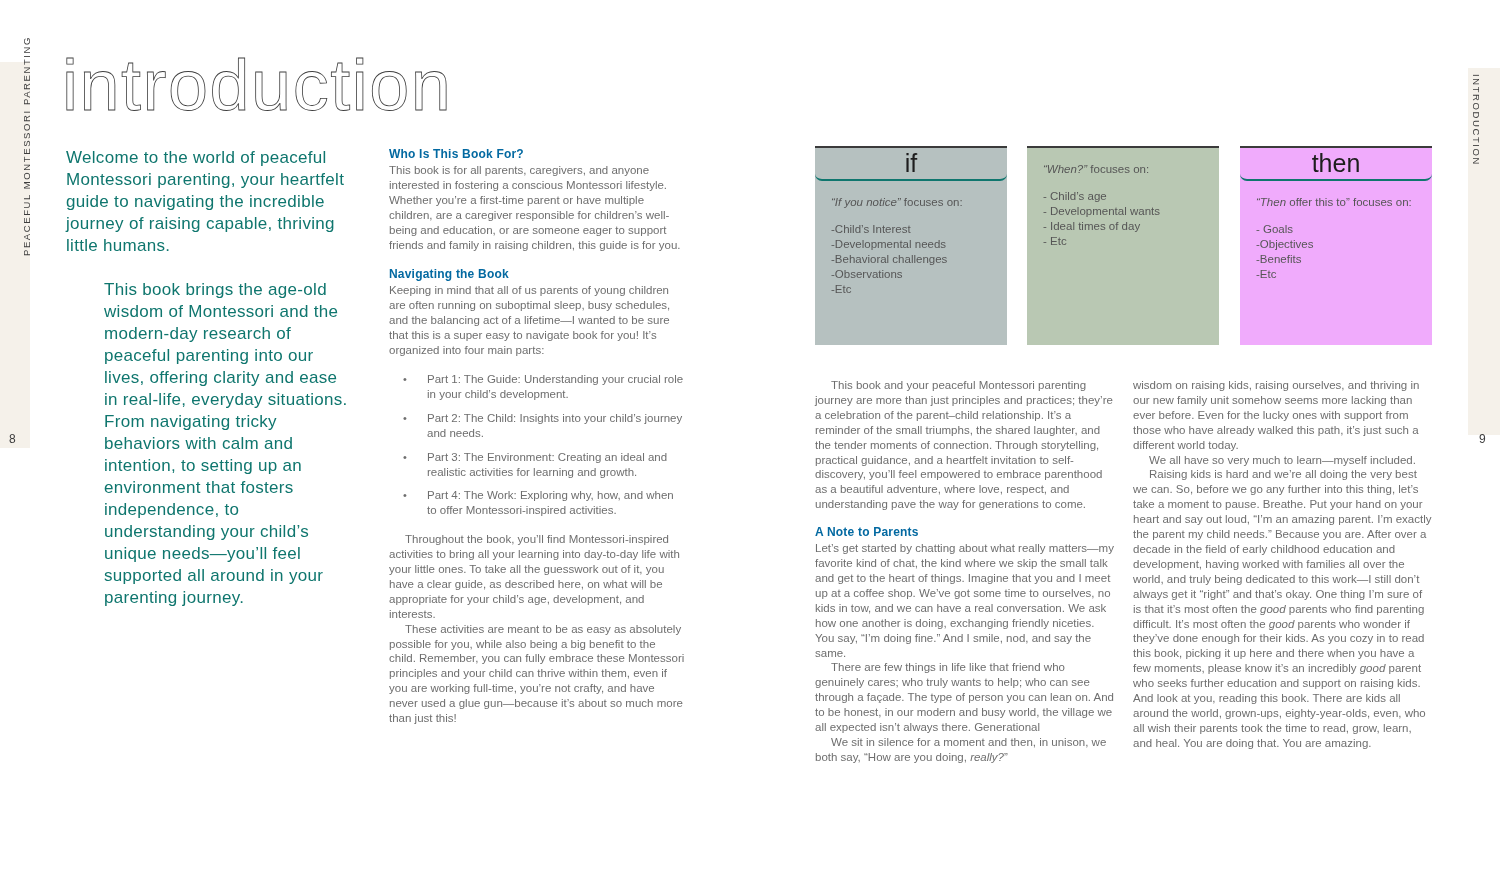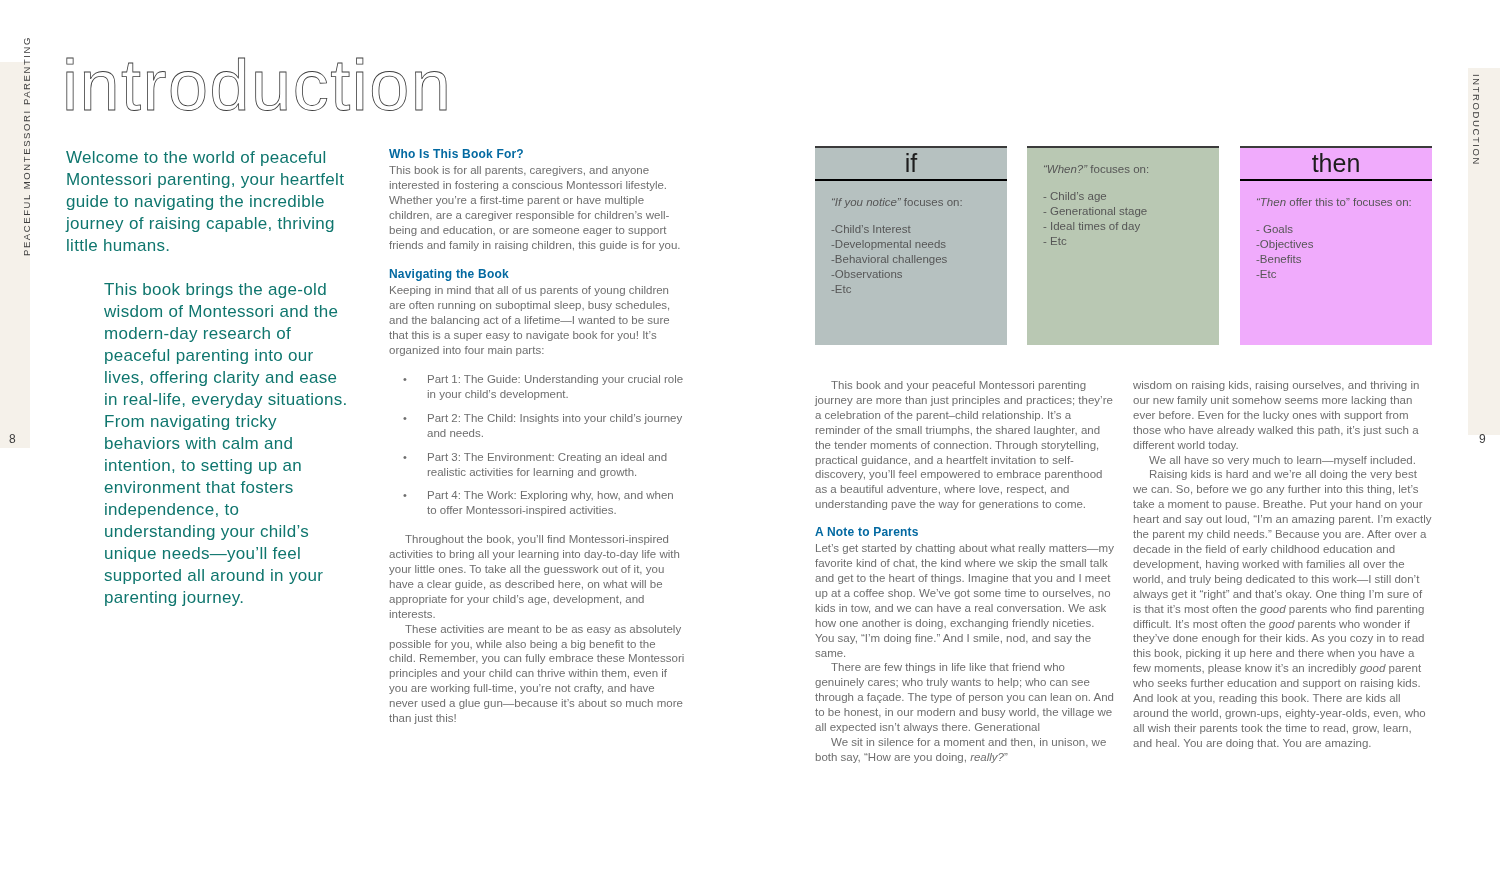--- a/index.html
+++ b/index.html
@@ -46,21 +46,21 @@
   .part-row .bullet { width: 24px; flex: 0 0 24px; font-size: 11px; line-height: 14.9px; color: #6e6e6e; }
   .part-row .part-text { font-size: 11.5px; line-height: 14.9px; color: #6e6e6e; }
   .after-parts { margin-top: 14px; }
 
   
   .box { position: absolute; top: 146px; width: 192px; height: 199px; border-top: 2px solid #3b3b3b; }
   .box-if   { left: 815px;  background: #b6c1c0; }
   .box-when { left: 1027px; background: #b9c8b3; }
   .box-then { left: 1240px; background: #f0abfc; }
   .box-header { height: 33px; line-height: 31px; text-align: center; font-size: 25px;
-                color: #1e1e1e; border-bottom: 2px solid #000000; }
+                color: #1e1e1e; border-bottom: 2px solid #0f766e; border-radius: 7px; }
   .box-body { padding: 14px 10px 0 16px; font-size: 11.5px; line-height: 15px; color: #565656; }
   .box-lead { margin-bottom: 12px; }
 
   
   .col-a { position: absolute; left: 815px; top: 378px; width: 300px; }
   .col-b { position: absolute; left: 1133px; top: 378px; width: 300px; }
   .col-a h4 { margin-top: 13px; margin-bottom: 2px; }
 </style>
 </head>
 <body>
@@ -123,21 +123,21 @@
           <div>-Observations</div>
           <div>-Etc</div>
         </div>
     </div>
   </div>
   <div class="box box-when">
     <div class="box-body">
       <div class="box-lead"><em>“When?”</em><span> focuses on:</span></div>
       <div class="box-items">
           <div>- Child’s age</div>
-          <div>- Generational stage</div>
+          <div>- Developmental wants</div>
           <div>- Ideal times of day</div>
           <div>- Etc</div>
         </div>
     </div>
   </div>
   <div class="box box-then">
     <div class="box-header">then</div>
     <div class="box-body">
       <div class="box-lead"><em>“Then</em><span> offer this to” focuses on:</span></div>
       <div class="box-items">

